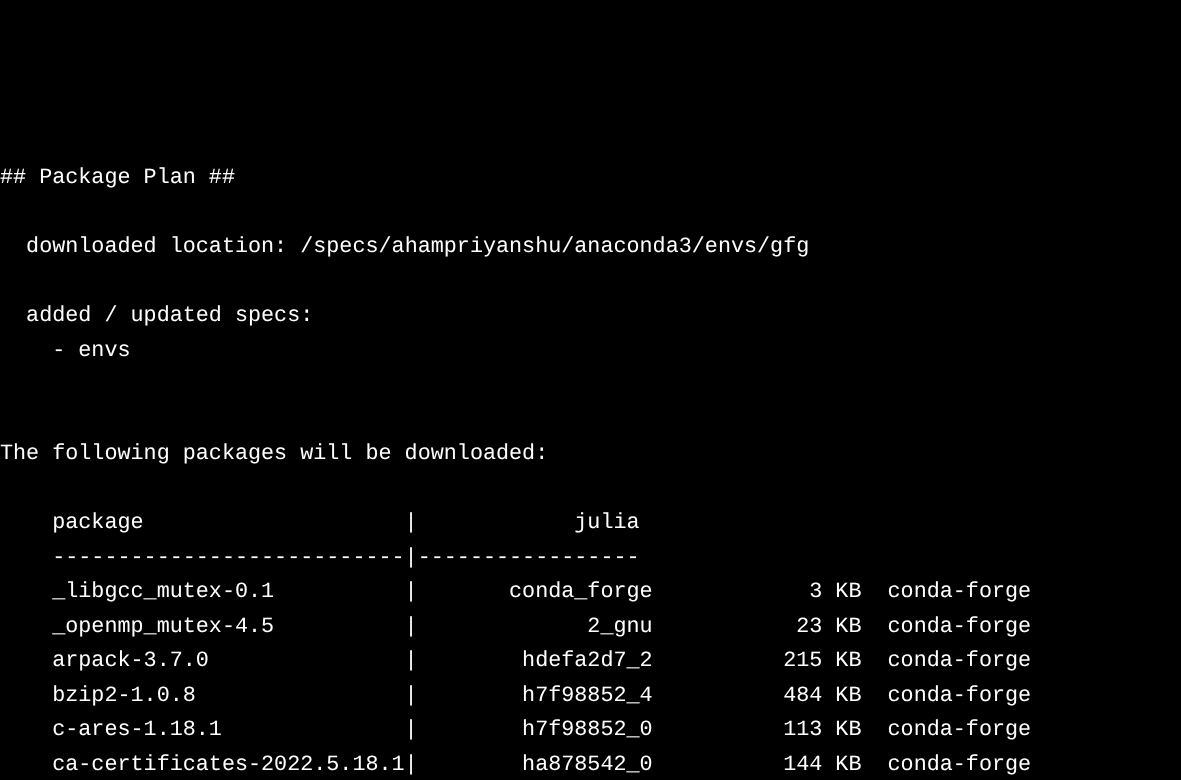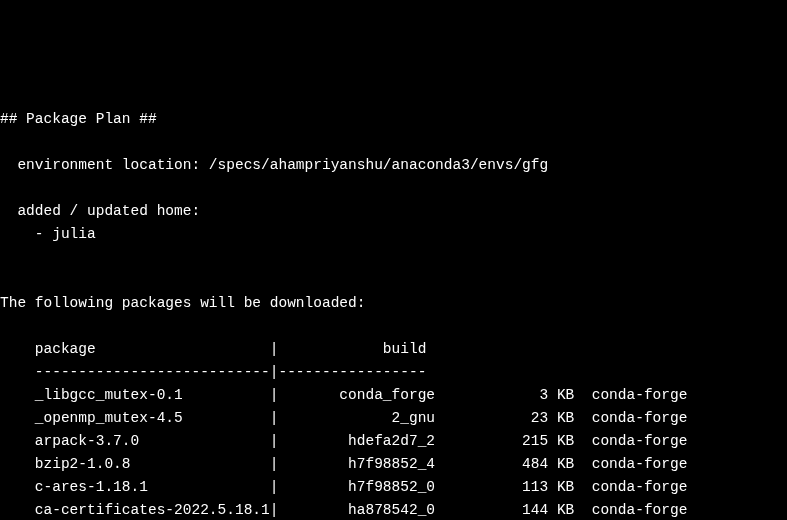--- a/index.html
+++ b/index.html
@@ -23,29 +23,29 @@
       font-feature-settings: "kern" off;
     }
   </style>
 </head>
 <body>
 
 
 
 <div class="terminal"><span>## Package Plan ##</span>
 
-<span><span>  environment location: </span><span>/specs/ahampriyanshu/anaconda3/envs/gfg</span></span>
+<span><span>  downloaded location: </span><span>/specs/ahampriyanshu/anaconda3/envs/gfg</span></span>
 
-<span>  added / updated home:</span>
-<span>    - julia</span>
+<span>  added / updated specs:</span>
+<span>    - envs</span>
 
 
 <span>The following packages will be downloaded:</span>
 
-<span>    package                    |            build</span>
+<span>    package                    |            julia</span>
 <span>    ---------------------------|-----------------</span>
 <div id="package-rows">    _libgcc_mutex-0.1          |       conda_forge            3 KB  conda-forge
     _openmp_mutex-4.5          |             2_gnu           23 KB  conda-forge
     arpack-3.7.0               |        hdefa2d7_2          215 KB  conda-forge
     bzip2-1.0.8                |        h7f98852_4          484 KB  conda-forge
     c-ares-1.18.1              |        h7f98852_0          113 KB  conda-forge
     ca-certificates-2022.5.18.1|        ha878542_0          144 KB  conda-forge
     curl-7.83.1                |        h2283fc2_0           89 KB  conda-forge
     expat-2.4.8                |        h27087fc_0          187 KB  conda-forge
     gettext-0.19.8.1           |     h73d1719_1008          3.6 MB  conda-forge

